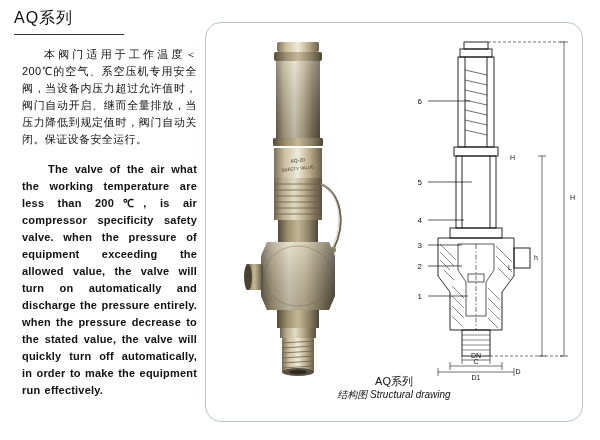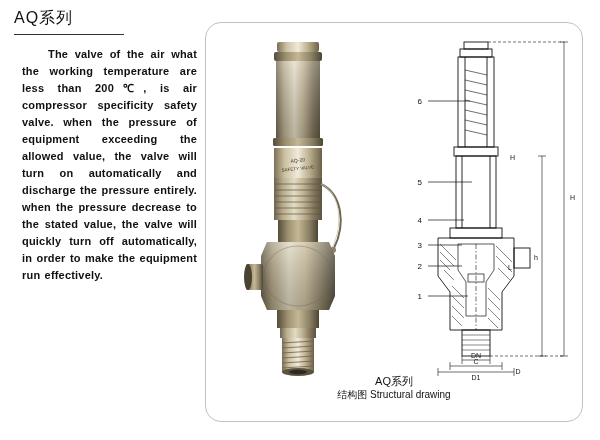--- a/index.html
+++ b/index.html
@@ -74,33 +74,34 @@
 
   
   .caption{
     position:absolute;left:205px;top:374px;width:378px;
     text-align:center;
     font-size:10px;
     line-height:14px;
     color:#111;
   }
   .caption .line1{font-size:11px;}
-  .caption .line2{font-size:10px;}
+  .caption .line2{font-size:10px;font-style:italic;}
   .lbl{font-size:7px;fill:#111;font-family:"Liberation Sans",sans-serif;}
   .lblb{font-size:8px;fill:#111;font-family:"Liberation Sans",sans-serif;}
 </style>
 </head>
 <body>
 
 <div class="title-wrap">
   <div class="title">AQ系列</div>
   <div class="title-rule"></div>
 </div>
 
 <div class="text-col">
+  <p class="para cn">本阀门适用于工作温度＜200℃的空气、系空压机专用安全阀，当设备内压力超过允许值时，阀门自动开启、继而全量排放，当压力降低到规定值时，阀门自动关闭。保证设备安全运行。</p>
   <p class="para en">The valve of the air what the working temperature are less than 200℃, is air compressor specificity safety valve. when the pressure of equipment exceeding the allowed value, the valve will turn on automatically and discharge the pressure entirely. when the pressure decrease to the stated value, the valve will quickly turn off automatically, in order to make the equipment run effectively.</p>
 </div>
 
 <div class="panel"></div>
 
 <div class="photo">
 <svg width="160" height="348" viewBox="0 0 160 348" xmlns="http://www.w3.org/2000/svg">
   <defs>
     <linearGradient id="brassV" x1="0" y1="0" x2="1" y2="0">
       <stop offset="0%" stop-color="#6e6450"></stop>

